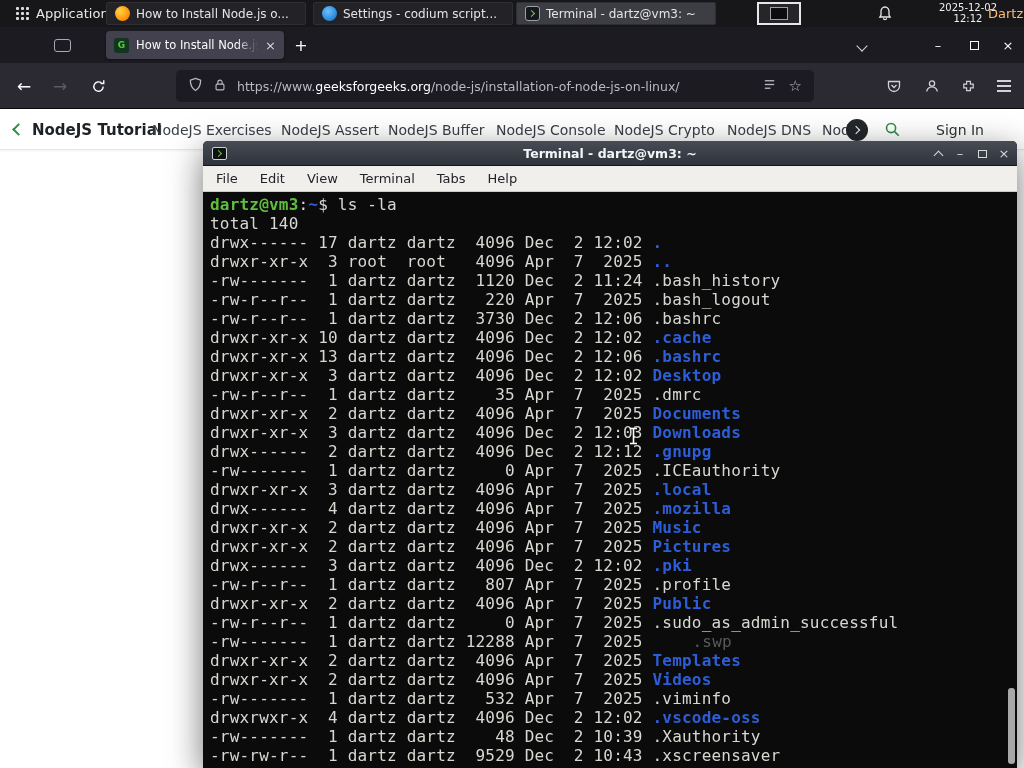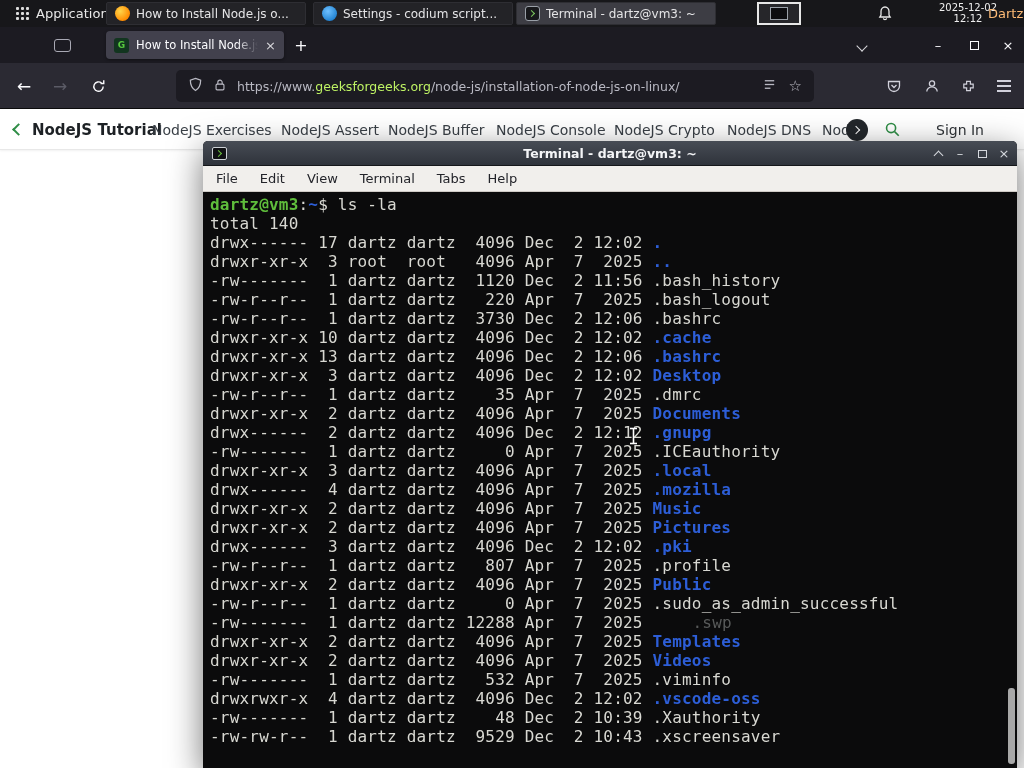--- a/index.html
+++ b/index.html
@@ -52,21 +52,21 @@
   .wc-box { width:9px; height:9px; border:1.4px solid #fbfbfe; display:block; }
 
   
   .navbar { position:absolute; top:63px; left:0; width:1024px; height:46px; background:#2b2a33; border-bottom:1px solid #0c0c0d; }
   .nav-ic { position:absolute; top:9px; width:28px; height:28px; display:flex; align-items:center; justify-content:center;
             font-size:17px; color:#fbfbfe; border-radius:4px; }
   .fwd { color:#5b5b66; }
   .urlbar { position:absolute; left:176px; top:7px; width:638px; height:32px; background:#1c1b22; border-radius:5px;
             display:flex; align-items:center; padding:0 12px; gap:10px; }
   .url-text { font-size:12.5px; color:#b9b9c3; white-space:nowrap; overflow:hidden; flex:1; }
-  .url-domain { color:#bef264; }
+  .url-domain { color:#ffffff; }
   .urlbar .right { margin-left:auto; display:flex; align-items:center; gap:12px; }
   .star { color:#b9b9c3; font-size:15px; line-height:1; }
   .hamburger { display:flex; flex-direction:column; gap:3px; }
   .hamburger i { width:14px; height:1.7px; background:#d1d1db; display:block; }
 
   
   .sitenav { position:absolute; top:109px; left:0; width:1024px; height:41px; background:#fff;
              border-bottom:1px solid #e8e8e8; box-shadow:0 1px 2px rgba(0,0,0,.06); z-index:5; }
   .sn-item { position:absolute; top:0; height:41px; display:flex; align-items:center; font-size:14px; color:#3a4047; white-space:nowrap; }
   .sn-item.bold { font-size:15px; font-weight:bold; color:#1d2125; }
@@ -292,28 +292,29 @@
       <span>View</span>
       <span>Terminal</span>
       <span>Tabs</span>
       <span>Help</span>
     </div>
     <div class="tscreen">
         <div class="tline"><span class="tc-g">dartz@vm3</span><span>:</span><span class="tc-b">~</span><span>$ ls -la</span></div>
         <div class="tline"><span>total 140</span></div>
         <div class="tline"><span>drwx------ 17 dartz dartz  4096 Dec  2 12:02 </span><span class="tc-b">.</span></div>
         <div class="tline"><span>drwxr-xr-x  3 root  root   4096 Apr  7  2025 </span><span class="tc-b">..</span></div>
-        <div class="tline"><span>-rw-------  1 dartz dartz  1120 Dec  2 11:56 .bash_history</span></div>
+        <div class="tline"><span>-rw-------  1 dartz dartz  1120 Dec  2 11:24 .bash_history</span></div>
         <div class="tline"><span>-rw-r--r--  1 dartz dartz   220 Apr  7  2025 .bash_logout</span></div>
         <div class="tline"><span>-rw-r--r--  1 dartz dartz  3730 Dec  2 12:06 .bashrc</span></div>
         <div class="tline"><span>drwxr-xr-x 10 dartz dartz  4096 Dec  2 12:02 </span><span class="tc-b">.cache</span></div>
         <div class="tline"><span>drwxr-xr-x 13 dartz dartz  4096 Dec  2 12:06 </span><span class="tc-b">.bashrc</span></div>
         <div class="tline"><span>drwxr-xr-x  3 dartz dartz  4096 Dec  2 12:02 </span><span class="tc-b">Desktop</span></div>
         <div class="tline"><span>-rw-r--r--  1 dartz dartz    35 Apr  7  2025 .dmrc</span></div>
         <div class="tline"><span>drwxr-xr-x  2 dartz dartz  4096 Apr  7  2025 </span><span class="tc-b">Documents</span></div>
+        <div class="tline"><span>drwxr-xr-x  3 dartz dartz  4096 Dec  2 12:03 </span><span class="tc-b">Downloads</span></div>
         <div class="tline"><span>drwx------  2 dartz dartz  4096 Dec  2 12:12 </span><span class="tc-b">.gnupg</span></div>
         <div class="tline"><span>-rw-------  1 dartz dartz     0 Apr  7  2025 .ICEauthority</span></div>
         <div class="tline"><span>drwxr-xr-x  3 dartz dartz  4096 Apr  7  2025 </span><span class="tc-b">.local</span></div>
         <div class="tline"><span>drwx------  4 dartz dartz  4096 Apr  7  2025 </span><span class="tc-b">.mozilla</span></div>
         <div class="tline"><span>drwxr-xr-x  2 dartz dartz  4096 Apr  7  2025 </span><span class="tc-b">Music</span></div>
         <div class="tline"><span>drwxr-xr-x  2 dartz dartz  4096 Apr  7  2025 </span><span class="tc-b">Pictures</span></div>
         <div class="tline"><span>drwx------  3 dartz dartz  4096 Dec  2 12:02 </span><span class="tc-b">.pki</span></div>
         <div class="tline"><span>-rw-r--r--  1 dartz dartz   807 Apr  7  2025 .profile</span></div>
         <div class="tline"><span>drwxr-xr-x  2 dartz dartz  4096 Apr  7  2025 </span><span class="tc-b">Public</span></div>
         <div class="tline"><span>-rw-r--r--  1 dartz dartz     0 Apr  7  2025 .sudo_as_admin_successful</span></div>

